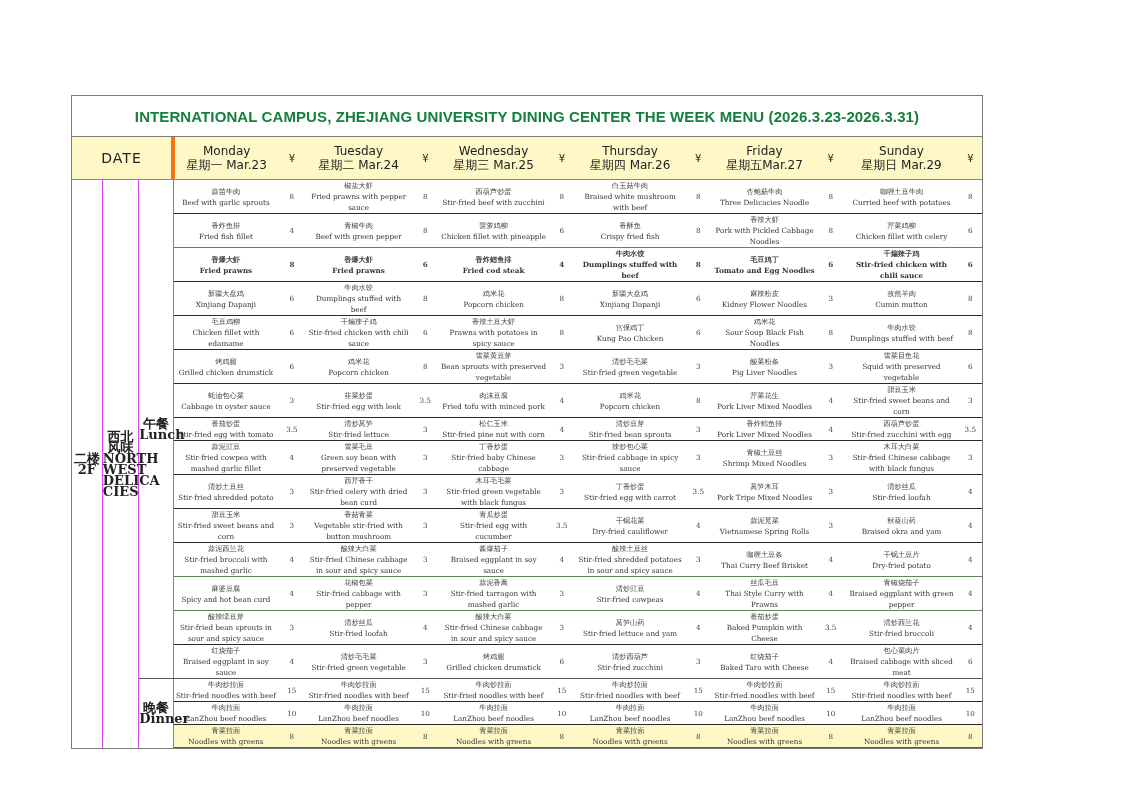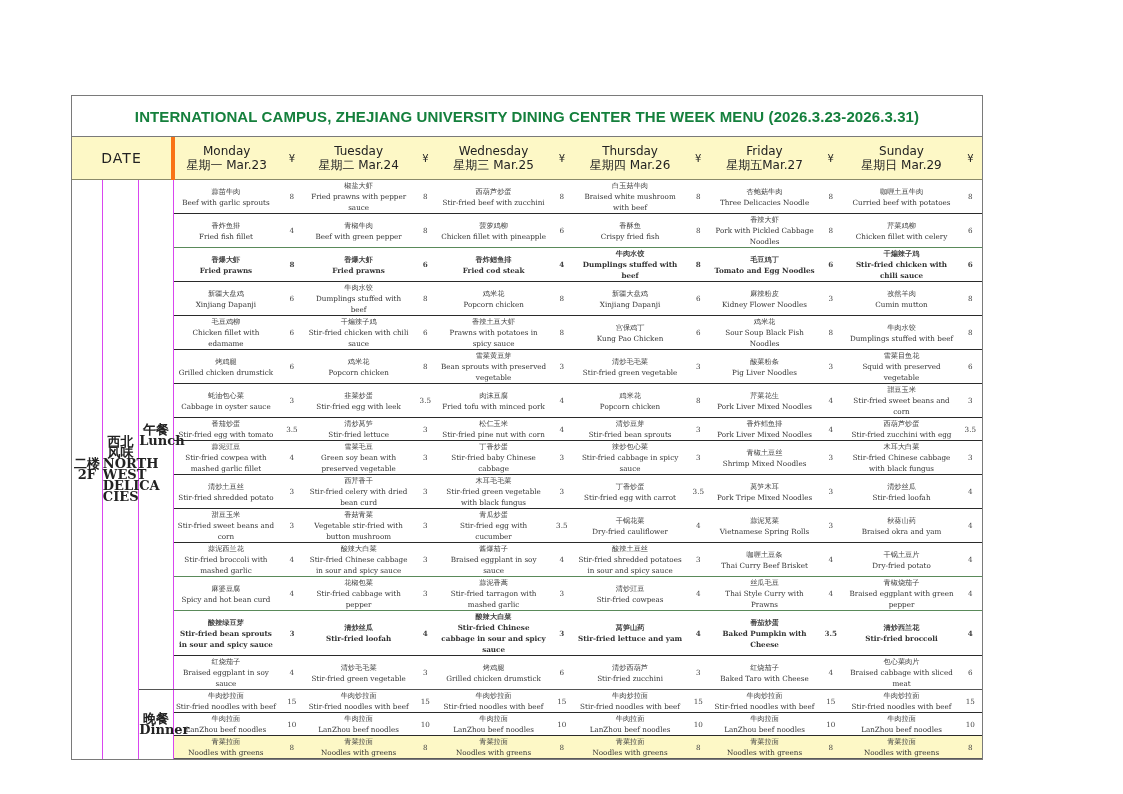--- a/index.html
+++ b/index.html
@@ -478,21 +478,21 @@
             <span class="cn">丝瓜毛豆</span>
             <span class="en">Thai Style Curry with Prawns</span>
           </td>
           <td class="cell price">4</td>
           <td class="cell dish">
             <span class="cn">青椒烧茄子</span>
             <span class="en">Braised eggplant with green pepper</span>
           </td>
           <td class="cell price">4</td>
         </tr>
-        <tr class="r g" style="height: 30px; font-weight: bold;">
+        <tr class="r g" style="height: 30px;">
           <td class="cell dish">
             <span class="cn">酸辣绿豆芽</span>
             <span class="en">Stir-fried bean sprouts in sour and spicy sauce</span>
           </td>
           <td class="cell price">3</td>
           <td class="cell dish">
             <span class="cn">清炒丝瓜</span>
             <span class="en">Stir-fried loofah</span>
           </td>
           <td class="cell price">4</td>

